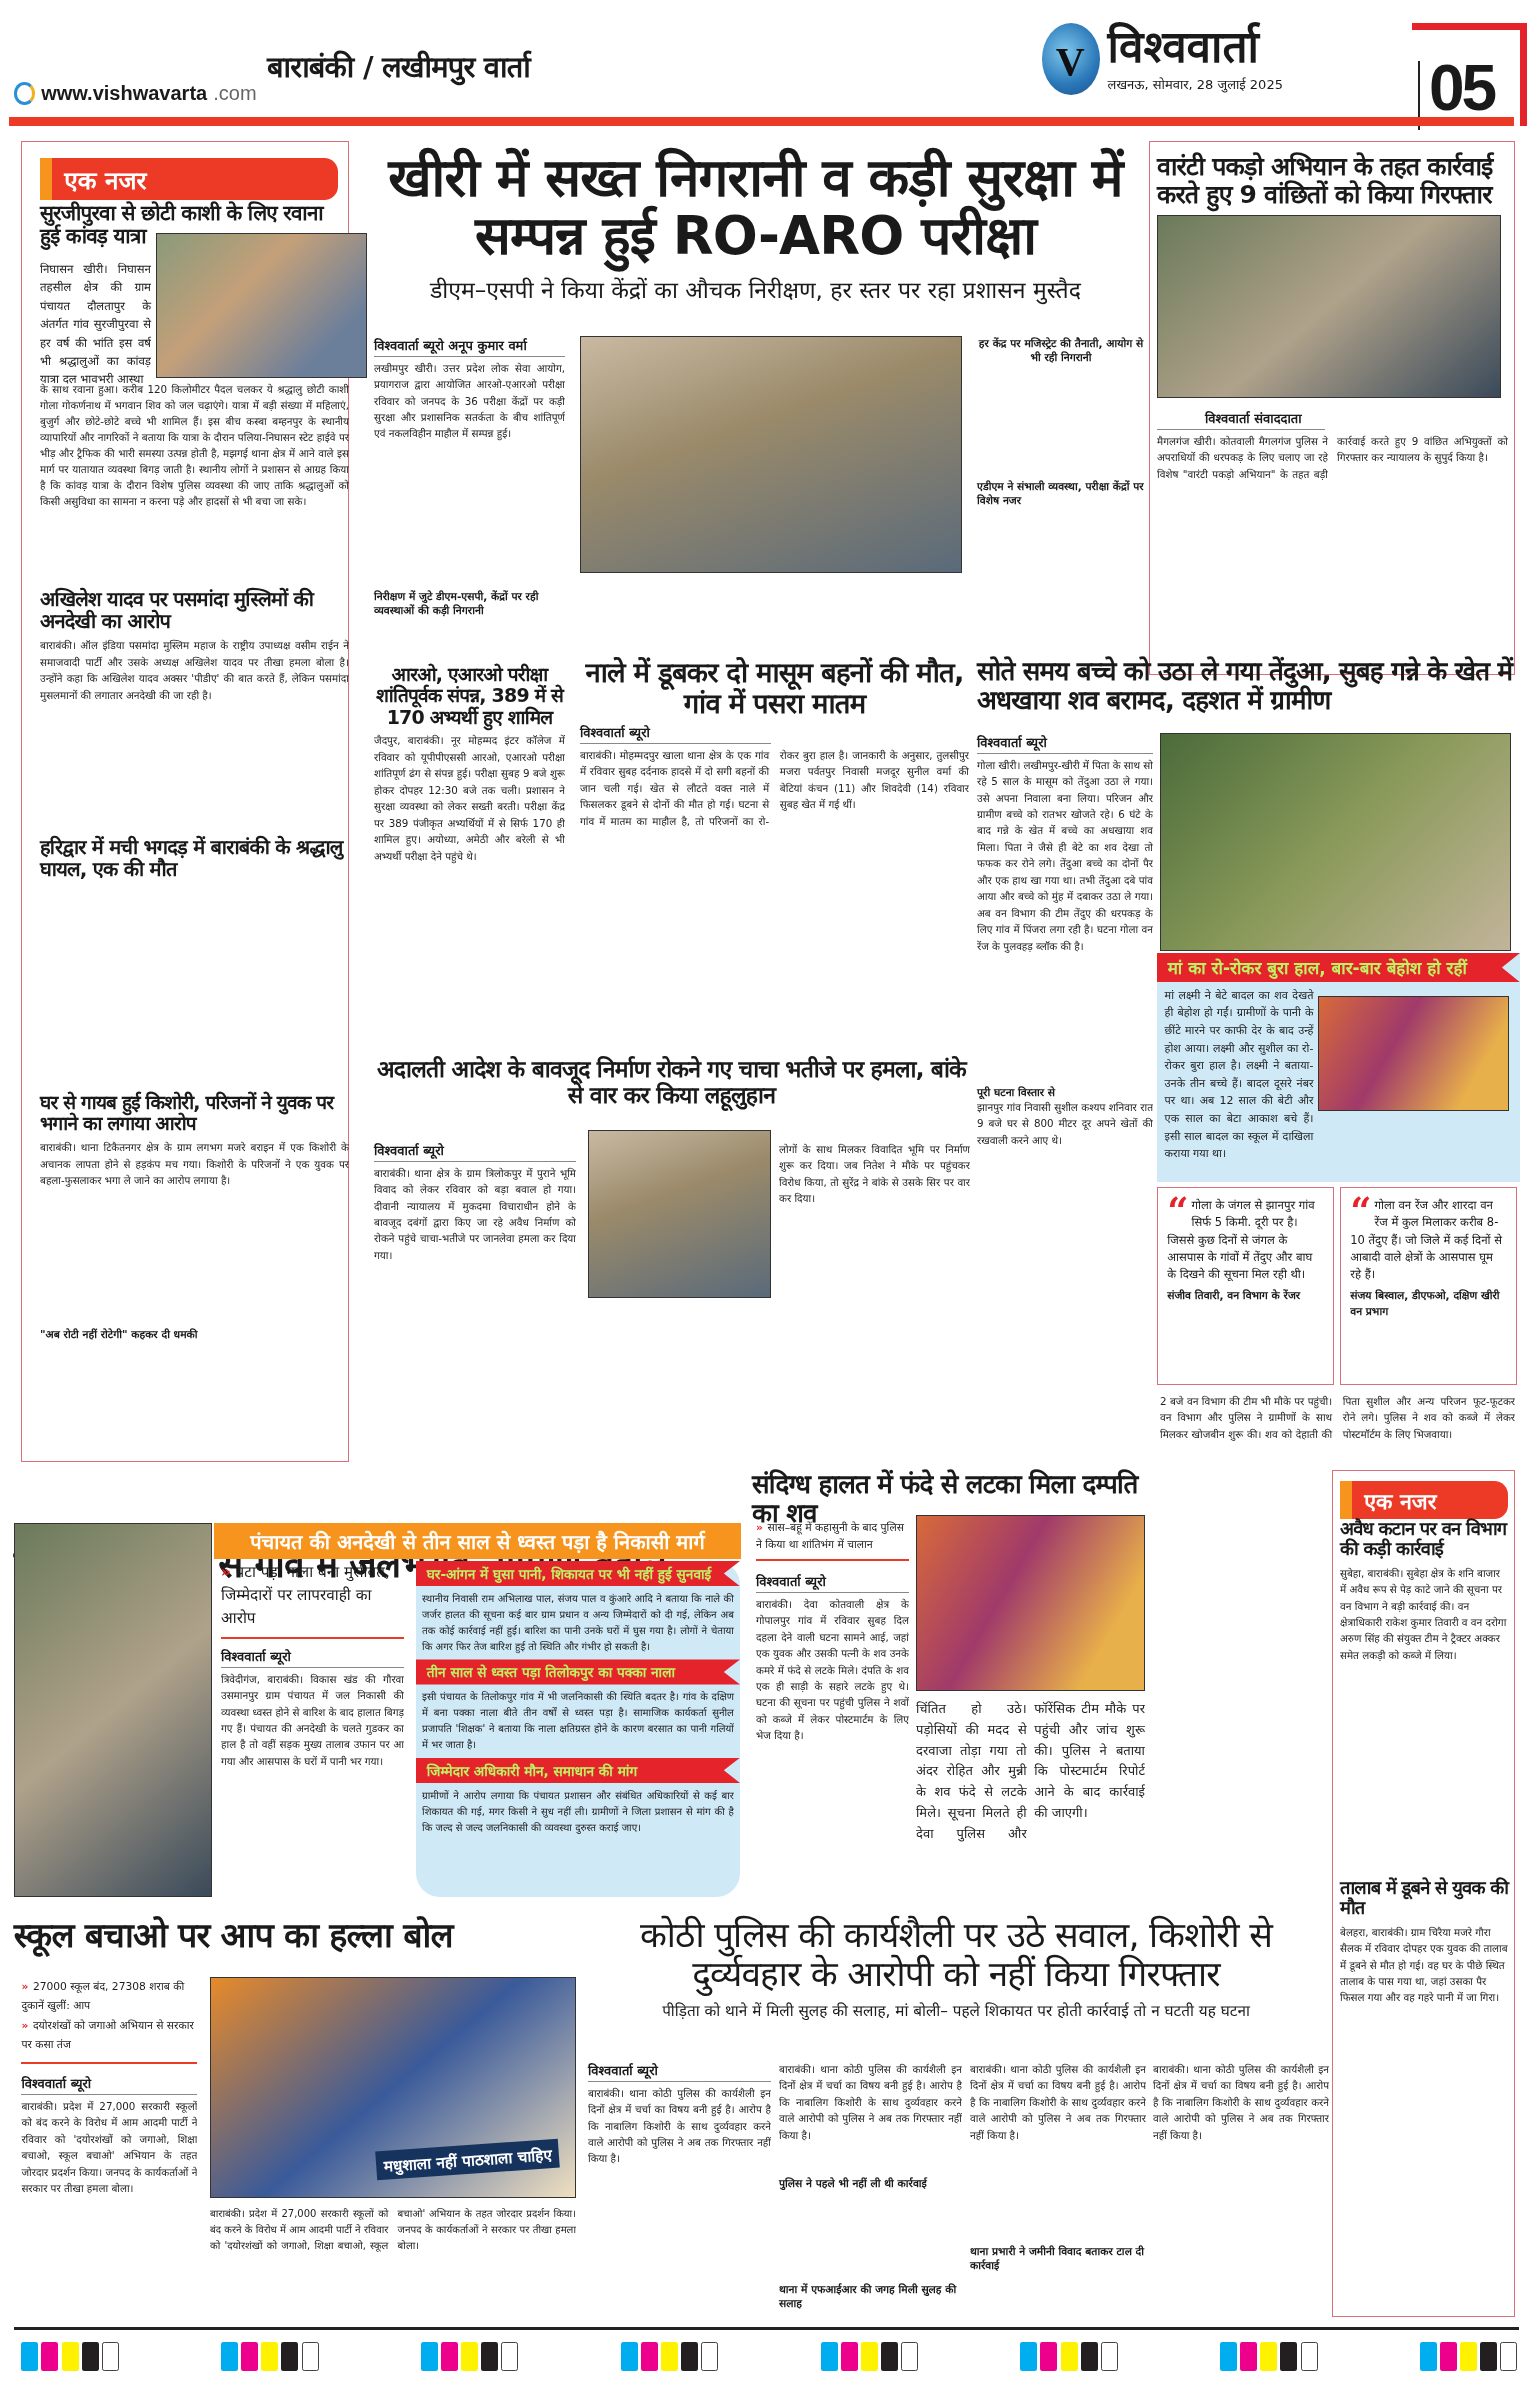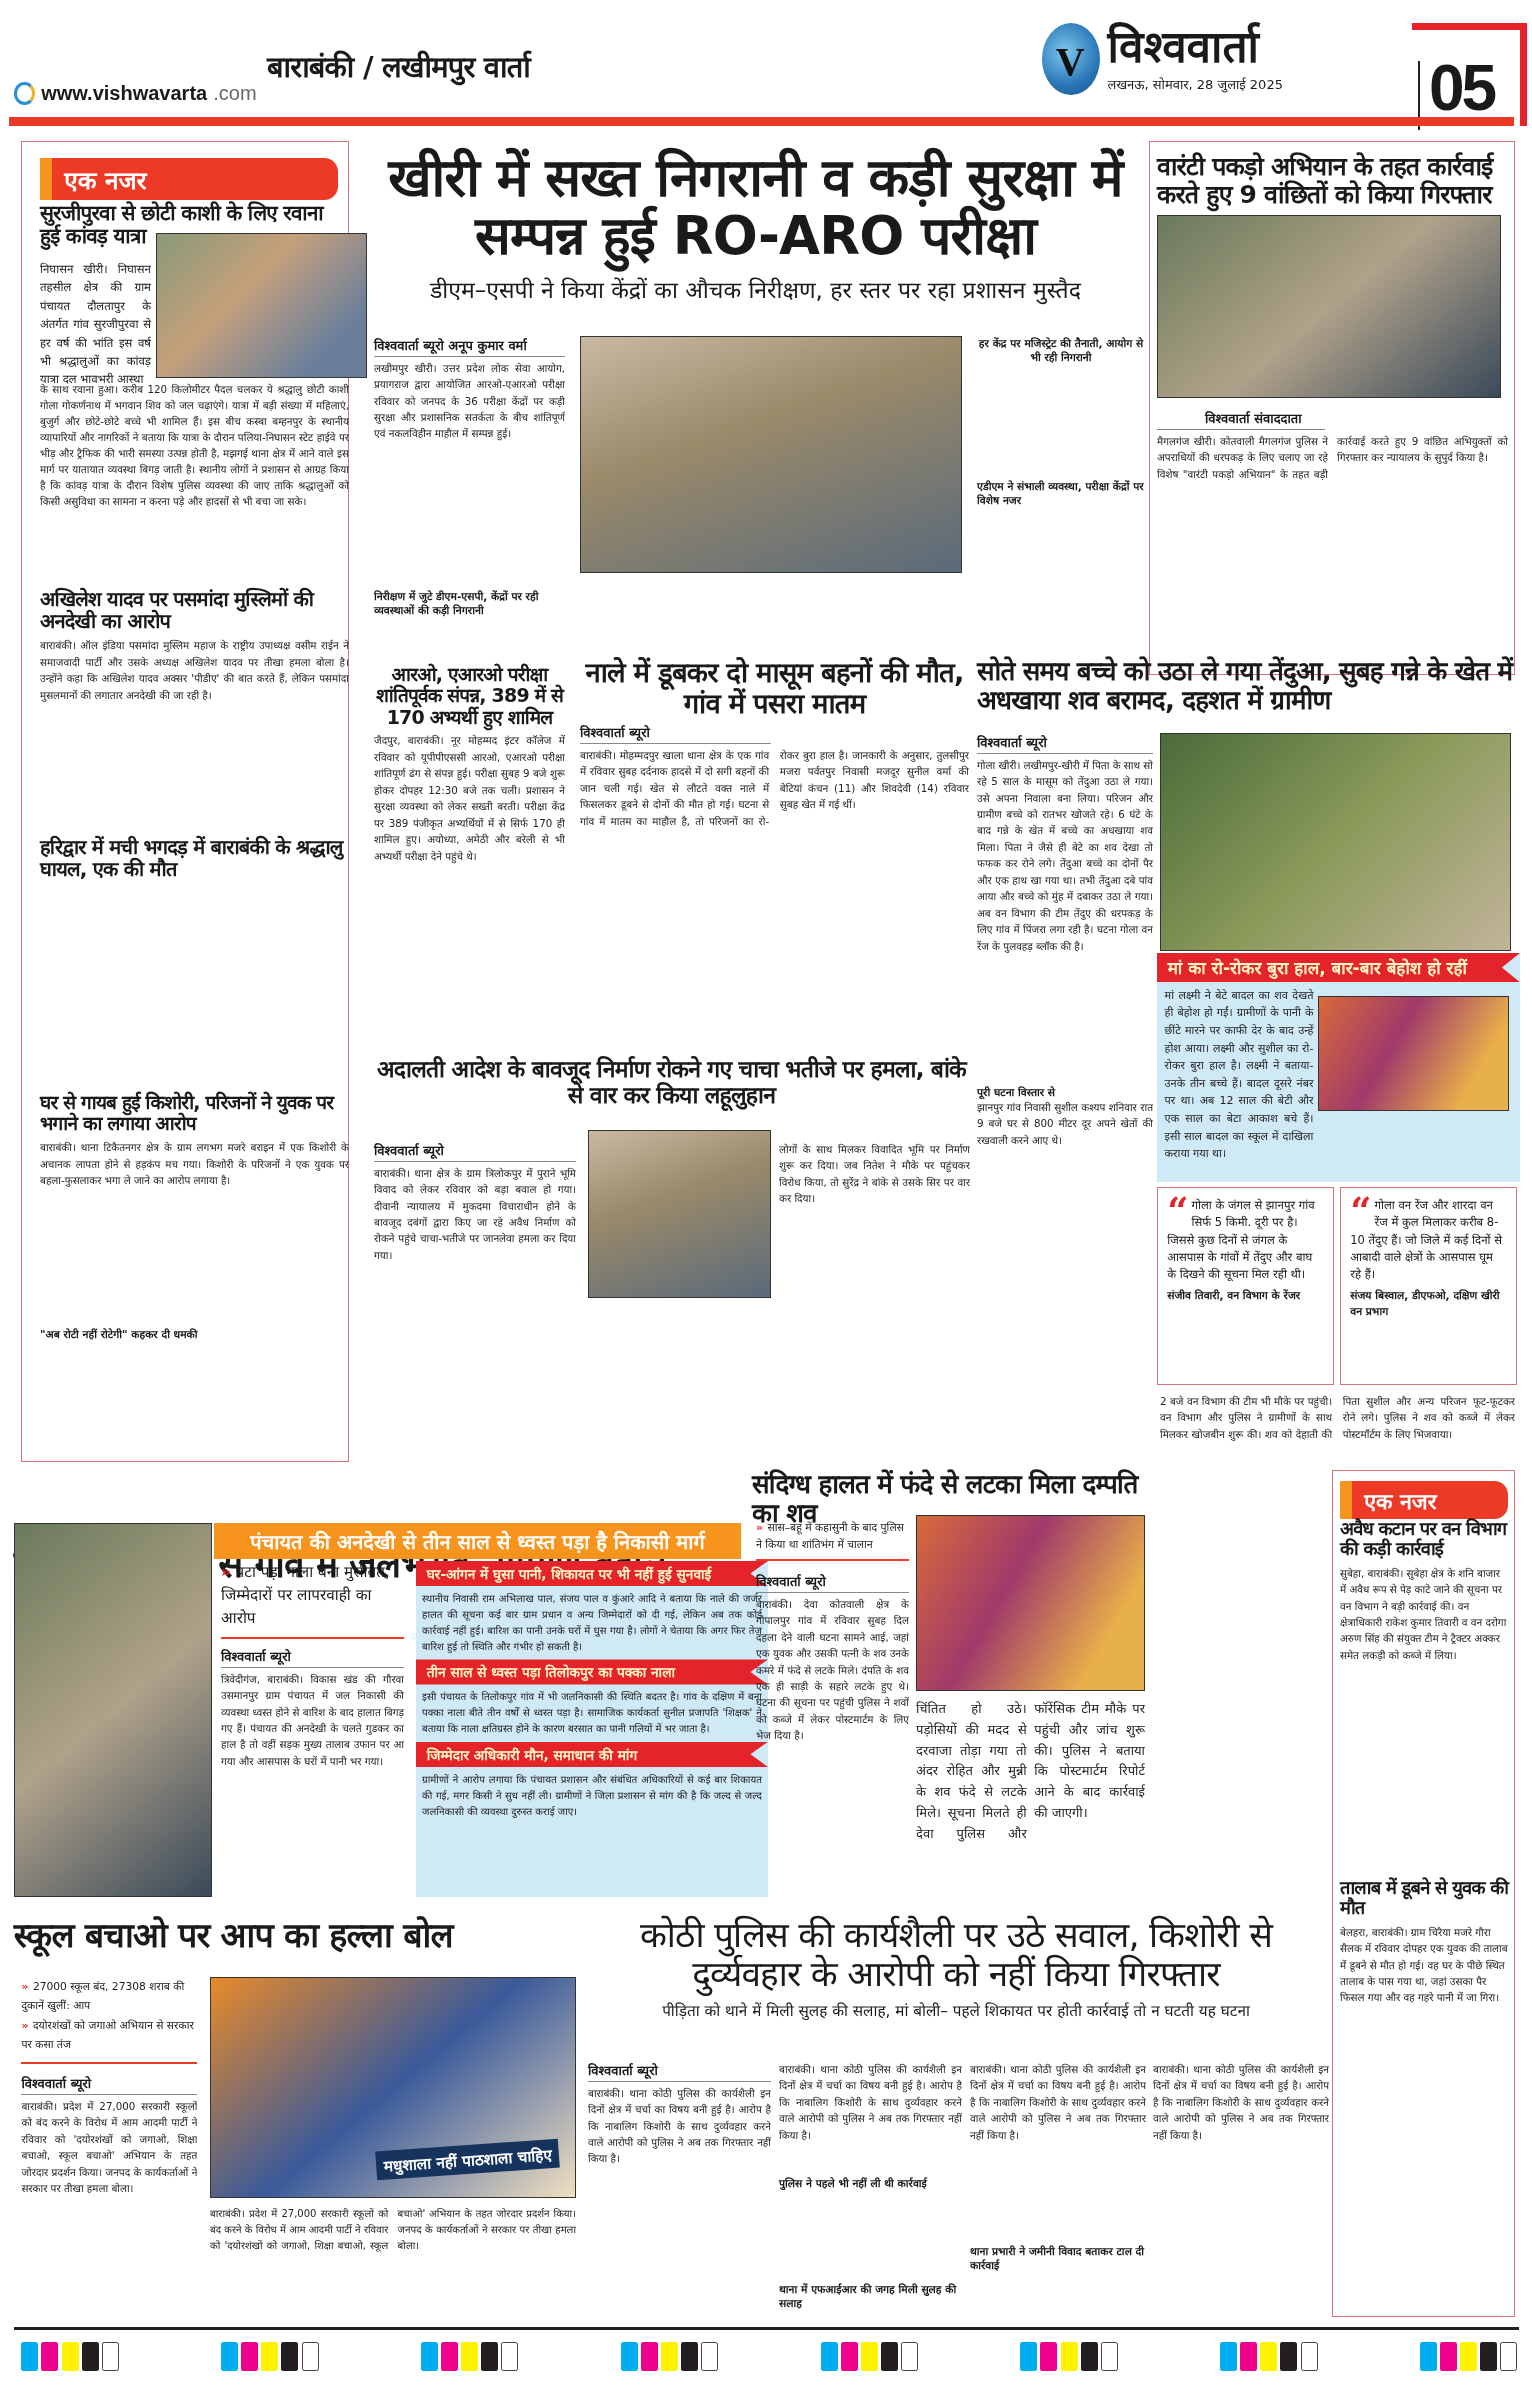--- a/index.html
+++ b/index.html
@@ -23,21 +23,21 @@
   .eknazar { background: #ed3a26; color: #fff; font-weight: bold; font-size: 24.4px; padding: 4.6px 12.2px; border-left: 12.2px solid #f7941d; border-radius: 0 13.7px 13.7px 0; }
   .h-big { font-weight: bold; line-height: 1.12; letter-spacing: -0.8px; }
   .body-text { font-size: 11.5px; line-height: 1.6; text-align: justify; color: #222; }
   .byline { font-weight: bold; font-size: 13px; border-bottom: 1.5px solid #888; padding-bottom: 1.5px; margin-bottom: 3.1px; }
   .photo { background: linear-gradient(135deg, #8a9a7a, #c4a07a 40%, #6c7f9a 80%); border: 1.5px solid #333; }
   .photo.p2 { background: linear-gradient(160deg, #c9b9a2, #9a8a6a 40%, #5a6a7a); }
   .photo.p3 { background: linear-gradient(135deg, #4b6b3a, #8a9a5a 50%, #c2b49a); }
   .photo.p4 { background: linear-gradient(120deg, #d86a3a, #a03a6a 40%, #e8b04a 80%); }
   .photo.p5 { background: linear-gradient(140deg, #6a7a5a, #b0a28a 50%, #3a4a5a); }
   .photo.p6 { background: linear-gradient(140deg, #e88a2a, #3a5a9a 50%, #f0e0c0); }
-  .redstrip { background: #e4242a; color: #fef9c3; font-weight: bold; padding: 3.1px 10.7px; clip-path: polygon(0 0, 100% 0, 95% 50%, 100% 100%, 0 100%); }
+  .redstrip { background: #e4242a; color: #bef264; font-weight: bold; padding: 3.1px 10.7px; clip-path: polygon(0 0, 100% 0, 95% 50%, 100% 100%, 0 100%); }
   .orangestrip { background: #f7941d; color: #fff; font-weight: bold; padding: 4.6px 10.7px; text-align: center; }
   .bluebox { background: #cfe9f7; }
   .bullet { color: #e4242a; font-weight: bold; margin-right: 4.6px; }
   .quote-box { border: 1.5px solid #d9707a; padding: 9.2px; font-size: 11.5px; line-height: 1.5; }
   .quote-mark { color: #e4242a; font-size: 37px; font-weight: bold; float: left; line-height: 0.8; margin-right: 3.1px; font-family: "DejaVu Serif", serif; }
   .divider-line { background: #222; height: 3.1px; }
   .c-c { background: #00aeef; } .c-m { background: #ec008c; } .c-y { background: #fff200; } .c-k { background: #231f20; }
   .c-reg { border: 1.5px solid #444; background: #fff; }
 </style>
 </head>
@@ -163,21 +163,21 @@
 <div class="abs" style="left:13.7px;top:1544px;width:725px;">
   <div class="h-big" style="font-size:37px;">तालाब उफनाने से गांव में जलभराव, ग्रामीण बेहाल</div>
 </div>
 <div class="abs photo p5" style="left:13.7px;top:1523px;width:198px;height:374px;"></div>
 <div class="abs orangestrip" style="left:214px;top:1523px;width:527px;font-size:20px;">पंचायत की अनदेखी से तीन साल से ध्वस्त पड़ा है निकासी मार्ग</div>
 <div class="abs" style="left:221px;top:1561px;width:183px;">
   <div style="font-size:15.3px;line-height:1.5;border-bottom:2.3px solid #ed3a26;padding-bottom:7.6px;"><span class="bullet">»</span><span>पटा पड़ा नाला बना मुसीबत, जिम्मेदारों पर लापरवाही का आरोप</span></div>
   <div class="byline" style="margin-top:7.6px;">विश्ववार्ता ब्यूरो</div>
   <div class="body-text" style="font-size:10.3px;height:214px;overflow:hidden;">त्रिवेदीगंज, बाराबंकी। विकास खंड की गौरवा उसमानपुर ग्राम पंचायत में जल निकासी की व्यवस्था ध्वस्त होने से बारिश के बाद हालात बिगड़ गए हैं। पंचायत की अनदेखी के चलते गुडकर का हाल है तो वहीं सड़क मुख्य तालाब उफान पर आ गया और आसपास के घरों में पानी भर गया।</div>
 </div>
-<div class="abs bluebox" style="left:416px;top:1561px;width:352px;height:336px;">
+<div class="abs bluebox" style="left:416px;top:1561px;width:324px;height:336px;border-radius:24px;">
   <div class="redstrip" style="font-size:13.7px;">घर-आंगन में घुसा पानी, शिकायत पर भी नहीं हुई सुनवाई</div>
   <div class="body-text" style="font-size:10px;padding:4.6px 6.1px;">स्थानीय निवासी राम अभिलाख पाल, संजय पाल व कुंआरे आदि ने बताया कि नाले की जर्जर हालत की सूचना कई बार ग्राम प्रधान व अन्य जिम्मेदारों को दी गई, लेकिन अब तक कोई कार्रवाई नहीं हुई। बारिश का पानी उनके घरों में घुस गया है। लोगों ने चेताया कि अगर फिर तेज बारिश हुई तो स्थिति और गंभीर हो सकती है।</div>
   <div class="redstrip" style="font-size:13.7px;">तीन साल से ध्वस्त पड़ा तिलोकपुर का पक्का नाला</div>
   <div class="body-text" style="font-size:10px;padding:4.6px 6.1px;">इसी पंचायत के तिलोकपुर गांव में भी जलनिकासी की स्थिति बदतर है। गांव के दक्षिण में बना पक्का नाला बीते तीन वर्षों से ध्वस्त पड़ा है। सामाजिक कार्यकर्ता सुनील प्रजापति 'शिक्षक' ने बताया कि नाला क्षतिग्रस्त होने के कारण बरसात का पानी गलियों में भर जाता है।</div>
   <div class="redstrip" style="font-size:13.7px;">जिम्मेदार अधिकारी मौन, समाधान की मांग</div>
   <div class="body-text" style="font-size:10px;padding:4.6px 6.1px;">ग्रामीणों ने आरोप लगाया कि पंचायत प्रशासन और संबंधित अधिकारियों से कई बार शिकायत की गई, मगर किसी ने सुध नहीं ली। ग्रामीणों ने जिला प्रशासन से मांग की है कि जल्द से जल्द जलनिकासी की व्यवस्था दुरुस्त कराई जाए।</div>
 </div>
 
 <div class="abs" style="left:752px;top:1470px;width:397px;">
   <div class="h-big" style="font-size:26px;">संदिग्ध हालत में फंदे से लटका मिला दम्पति का शव</div>

